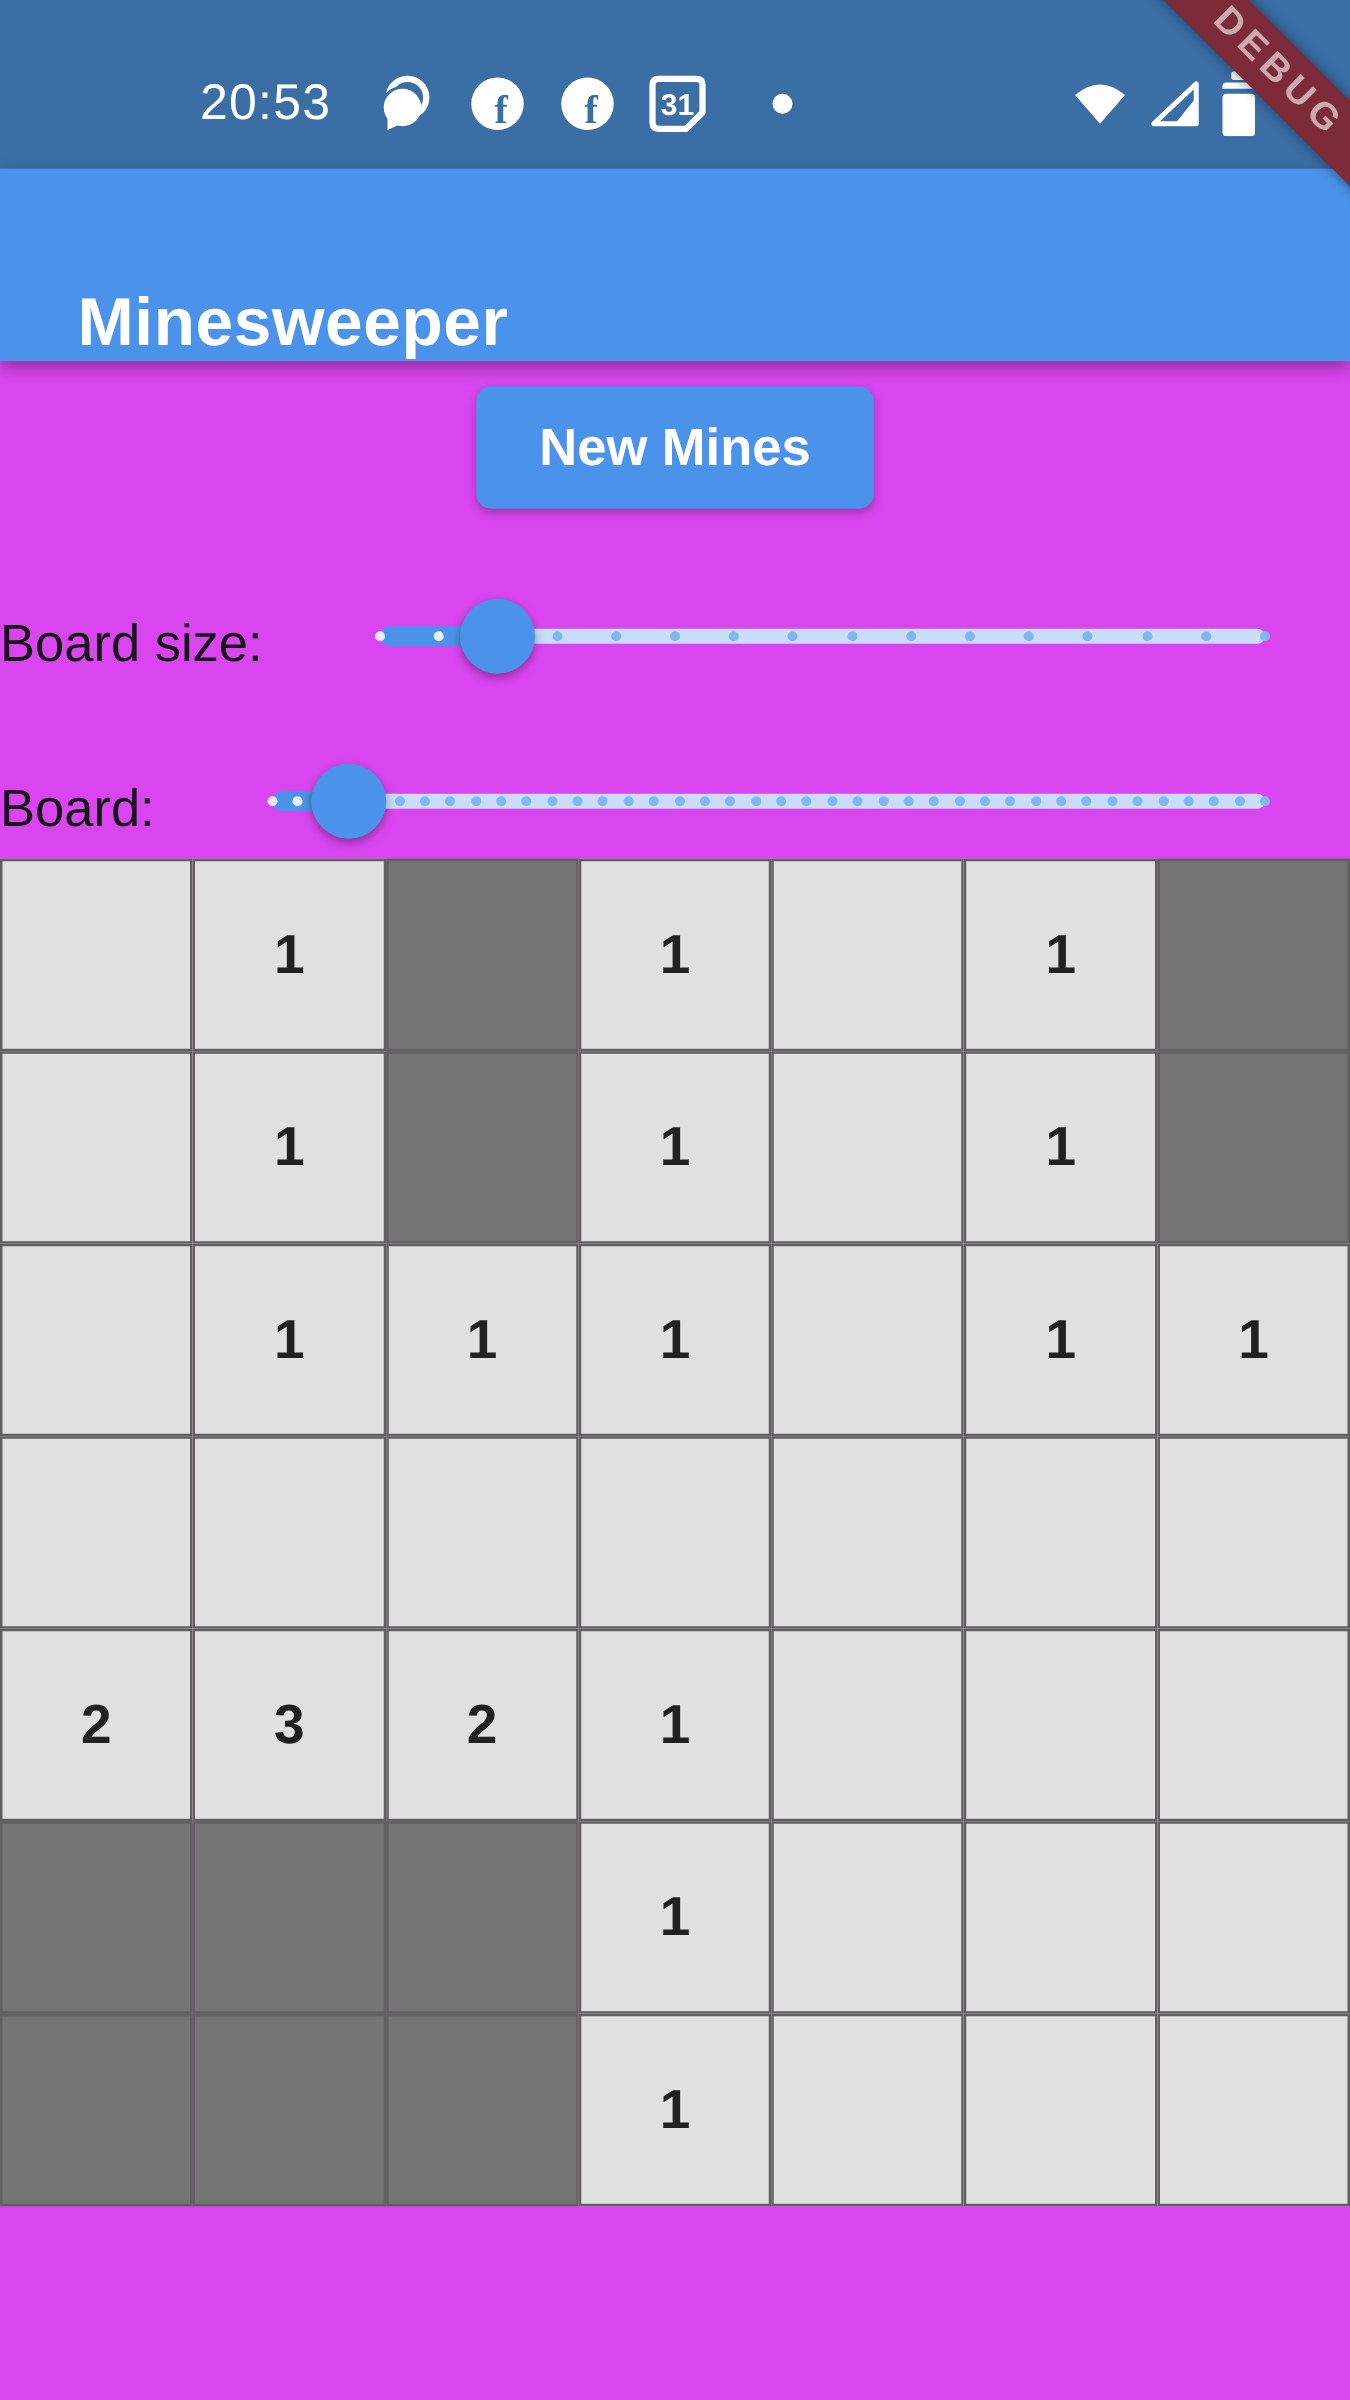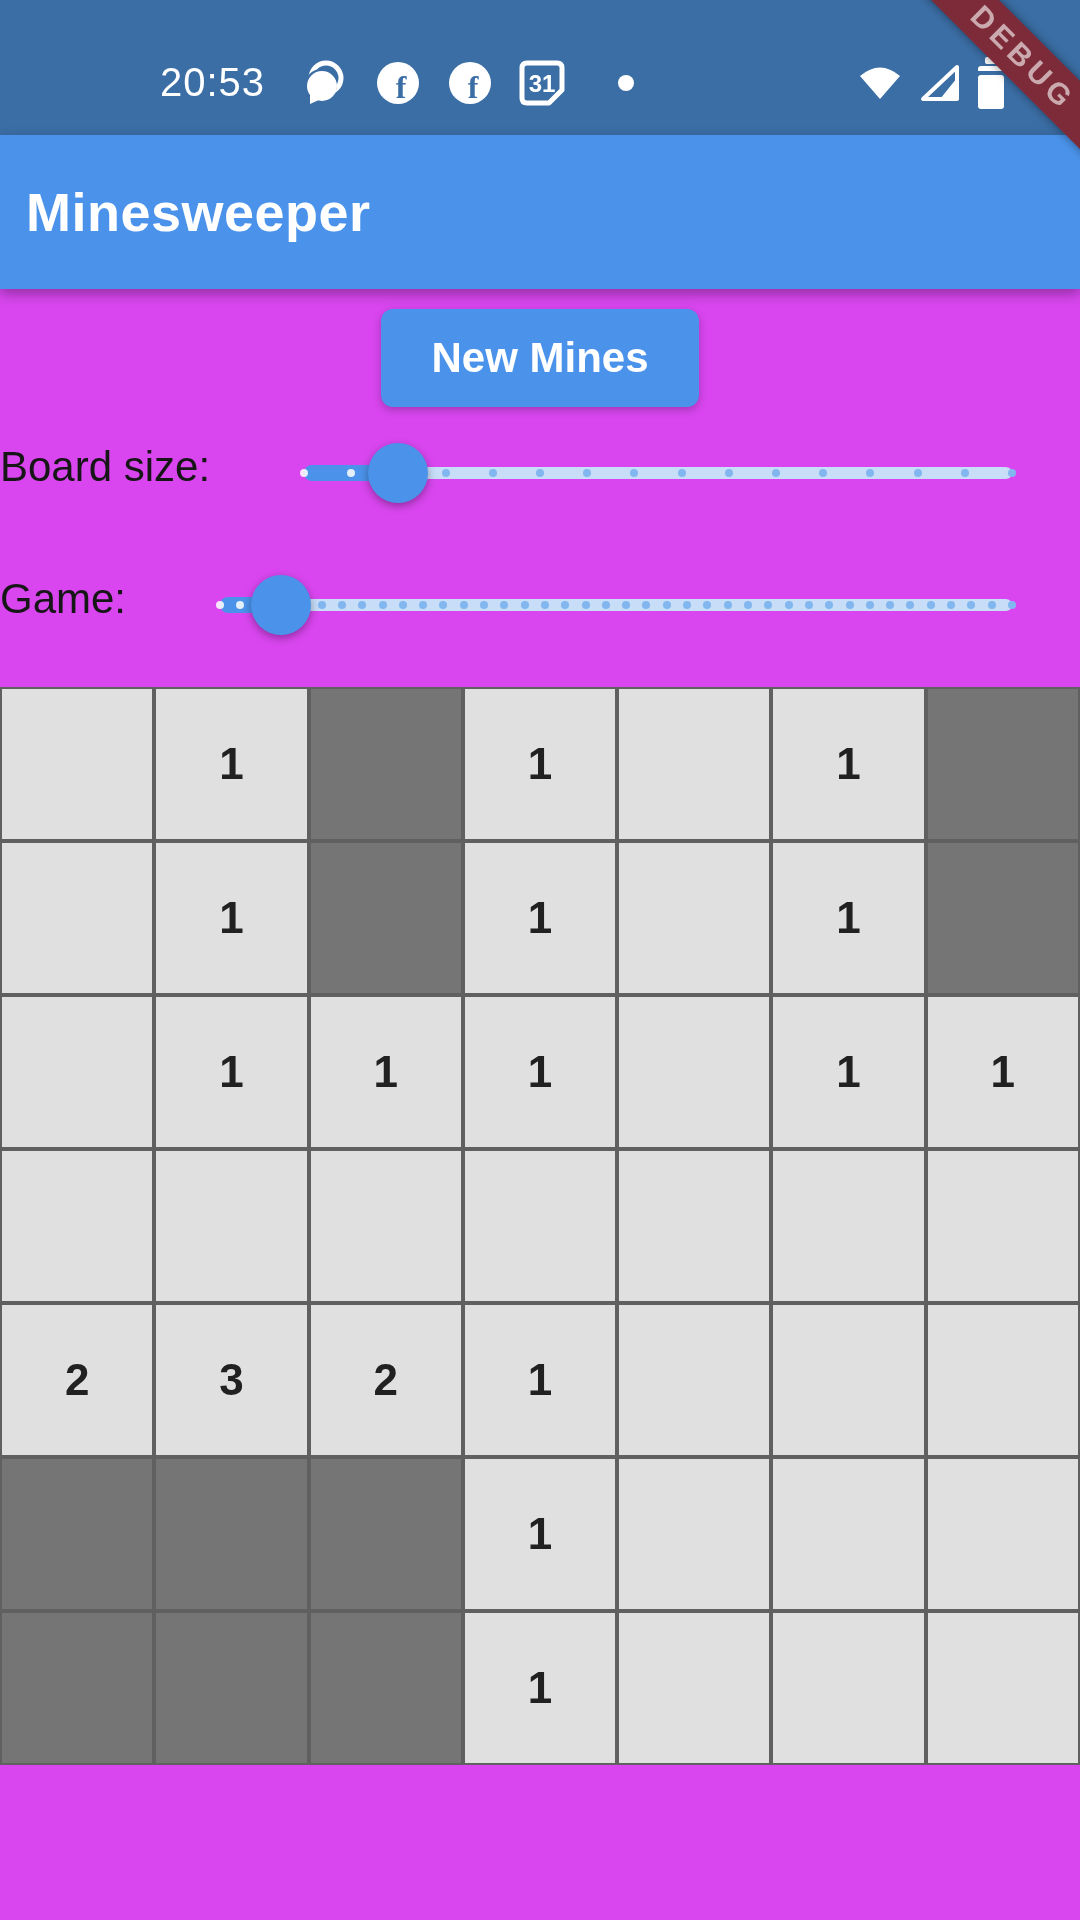--- a/index.html
+++ b/index.html
@@ -29,36 +29,36 @@
     box-shadow:0 0 10px rgba(0,0,0,.45); z-index:30;
   }
   .debug-banner span {
     color:rgba(255,255,255,.6); font-size:30px; font-weight:bold; letter-spacing:5px;
   }
 
   
   .app-bar {
     position:relative; z-index:5;
     height:154px; background:#4B93EA;
-    display:flex; align-items:center; padding-left:26px;
+    display:flex; align-items:flex-end; padding-left:62px;
     box-shadow:0 5px 12px rgba(0,0,0,.32);
   }
   .app-title { color:#fff; font-size:54px; font-weight:600; letter-spacing:.5px; }
 
   
   .btn-row { text-align:center; margin-top:20px; }
   .new-game-btn {
     display:inline-block; background:#4B93EA; color:#fff;
     font-family:inherit; font-size:42px; font-weight:600;
     border:none; border-radius:12px; padding:25px 50px;
     box-shadow:0 3px 8px rgba(0,0,0,.25); cursor:pointer;
   }
 
   .slider-row {
-    display:flex; align-items:flex-start; height:96px; margin-top:36px;gap:36px;
+    display:flex; align-items:flex-end; height:96px; margin-top:36px;gap:36px;
   }
   .slider-label { font-size:42px; color:#161616; white-space:nowrap; }
   .slider {
     position:relative; flex:1; height:60px; margin:0 68px 0 58px;
   }
   .slider .track {
     position:absolute; left:0; right:0; top:24px; height:12px;
     background:#C7DDF8; border-radius:6px;
   }
   .slider .track-active {
@@ -167,21 +167,21 @@
         <span class="tick tick-inactive" style="left: calc(73.333% - 4px);"></span>
         <span class="tick tick-inactive" style="left: calc(80% - 4px);"></span>
         <span class="tick tick-inactive" style="left: calc(86.667% - 4px);"></span>
         <span class="tick tick-inactive" style="left: calc(93.333% - 4px);"></span>
         <span class="tick tick-inactive" style="left: calc(100% - 4px);"></span>
         <span class="thumb" style="left: 13.33%;"></span>
       </div>
   </div>
 
   <div class="slider-row">
-    <span class="slider-label">Game:</span>
+    <span class="slider-label">Board:</span>
     <div class="slider">
       <span class="track"></span>
     <span class="track-active" style="width: 7.7%;"></span>
         <span class="tick tick-active" style="left: calc(0% - 4px);"></span>
         <span class="tick tick-active" style="left: calc(2.564% - 4px);"></span>
         <span class="tick tick-active" style="left: calc(5.128% - 4px);"></span>
         <span class="tick tick-active" style="left: calc(7.692% - 4px);"></span>
         <span class="tick tick-inactive" style="left: calc(10.256% - 4px);"></span>
         <span class="tick tick-inactive" style="left: calc(12.821% - 4px);"></span>
         <span class="tick tick-inactive" style="left: calc(15.385% - 4px);"></span>

